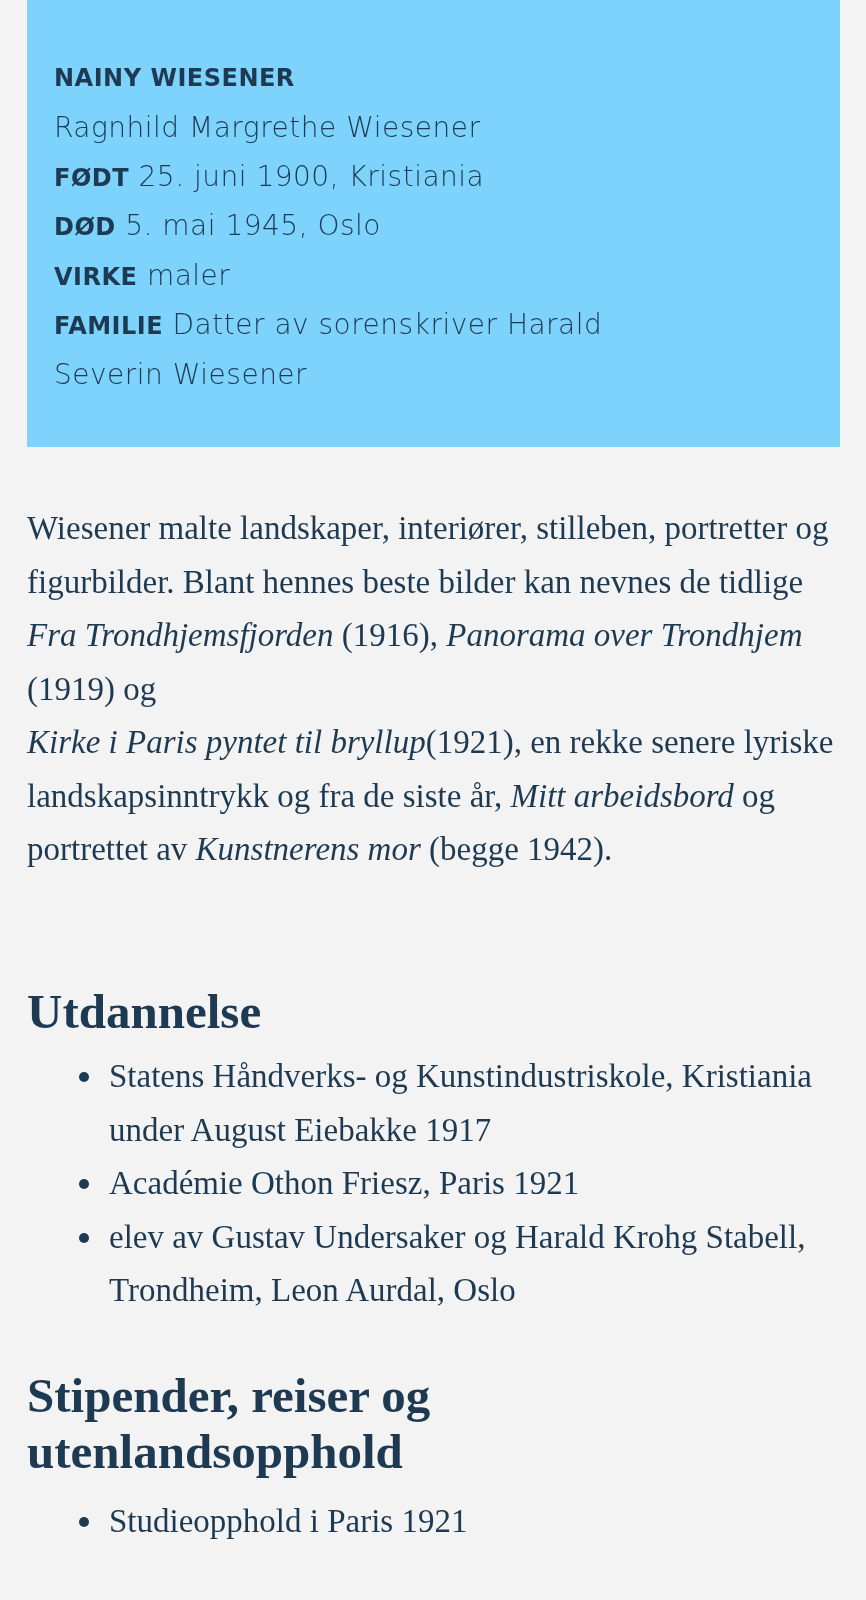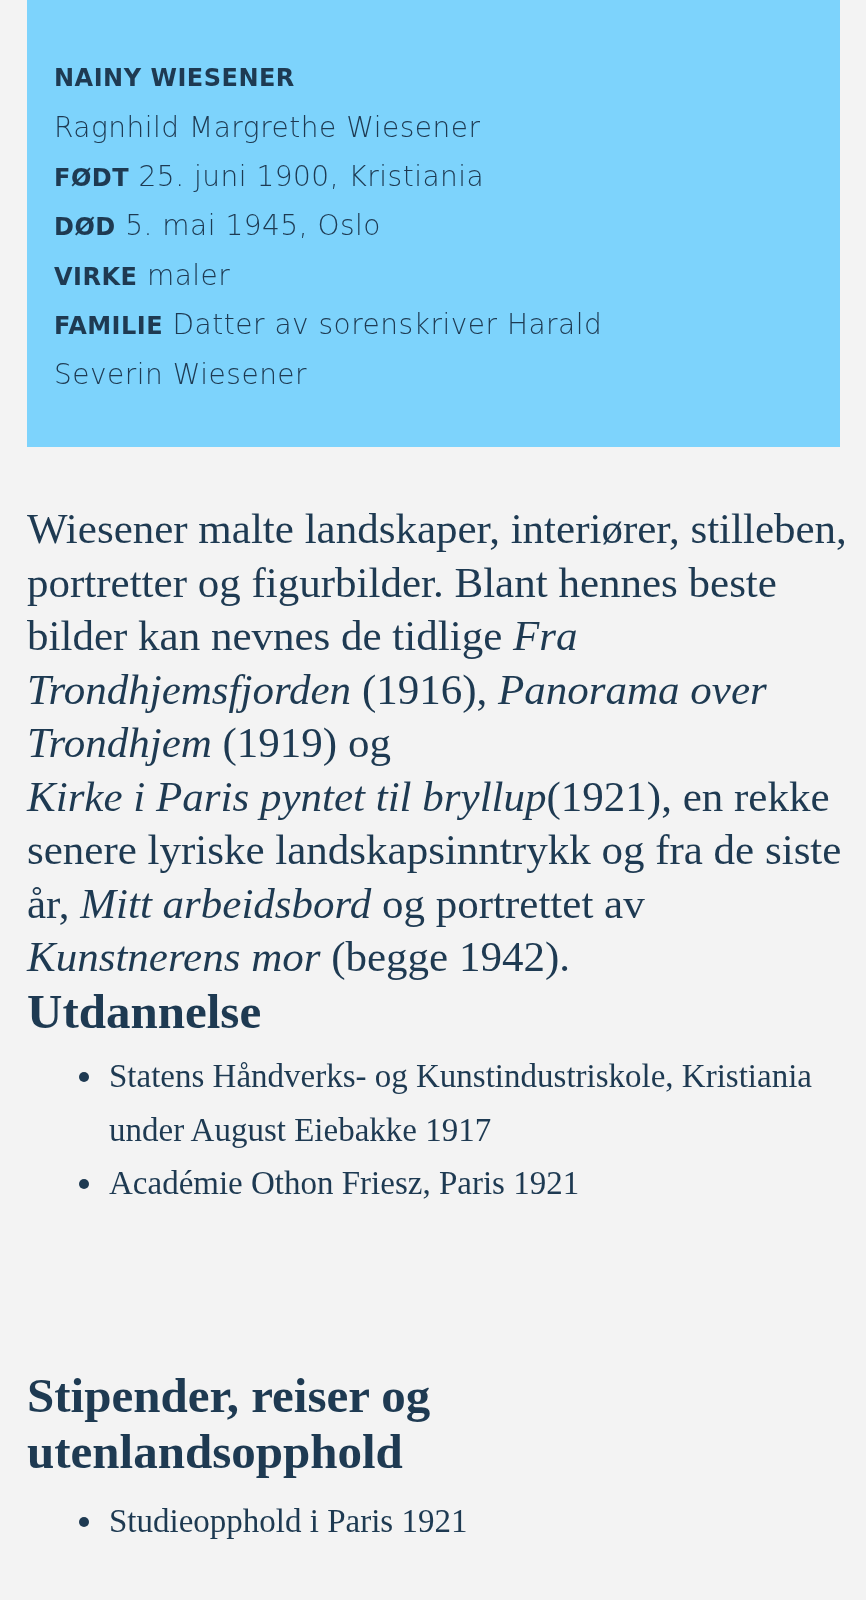--- a/index.html
+++ b/index.html
@@ -18,21 +18,21 @@
       font-size: 28px;
       letter-spacing: 0.5px;
     }
     .fb-line { line-height: 48.5px; white-space: nowrap; font-weight: 300; }
     .fb-name { font-weight: bold; font-size: 24px; line-height: 40px; margin-bottom: 6px; }
     .fb-label { font-weight: bold; font-size: 24px; }
     .fb-value { font-size: 28px; }
     .body-text {
       position: absolute; left: 27px; top: 502px; width: 820px;
       font-family: "Liberation Serif", serif;
-      font-size: 43px;
+      font-size: 33px;
       line-height: 53.5px;
       margin: 0;
     }
     .body-text i { font-style: italic; }
     h2 {
       font-family: "Liberation Serif", serif;
       font-weight: bold;
       font-size: 49px;
       line-height: 56px;
       margin: 0;
@@ -81,18 +81,19 @@
   </div>
   <div class="fb-line">Severin Wiesener</div>
 </div>
 
 <p class="body-text"><span>Wiesener malte landskaper, interiører, stilleben, portretter og figurbilder. Blant hennes beste bilder kan nevnes de tidlige </span><i>Fra Trondhjemsfjorden</i><span> (1916), </span><i>Panorama over Trondhjem</i><span> (1919) og </span><br><i>Kirke i Paris pyntet til bryllup</i><span>(1921), en rekke senere lyriske landskapsinntrykk og fra de siste år, </span><i>Mitt arbeidsbord</i><span> og portrettet av </span><i>Kunstnerens mor</i><span> (begge 1942).</span></p>
 
 <h2 class="h-utd">Utdannelse</h2>
 <ul class="ul-utd">
   <li><span class="bullet"></span><span>Statens Håndverks- og Kunstindustriskole, Kristiania under August Eiebakke 1917</span></li>
   <li><span class="bullet"></span><span>Académie Othon Friesz, Paris 1921</span></li>
+  <li><span class="bullet"></span><span>elev av Gustav Undersaker og Harald Krohg Stabell, Trondheim, Leon Aurdal, Oslo</span></li>
 </ul>
 
 <h2 class="h-stip">Stipender, reiser og utenlandsopphold</h2>
 <ul class="ul-stip">
   <li><span class="bullet"></span><span>Studieopphold i Paris 1921</span></li>
 </ul>
 
 </body></html>

